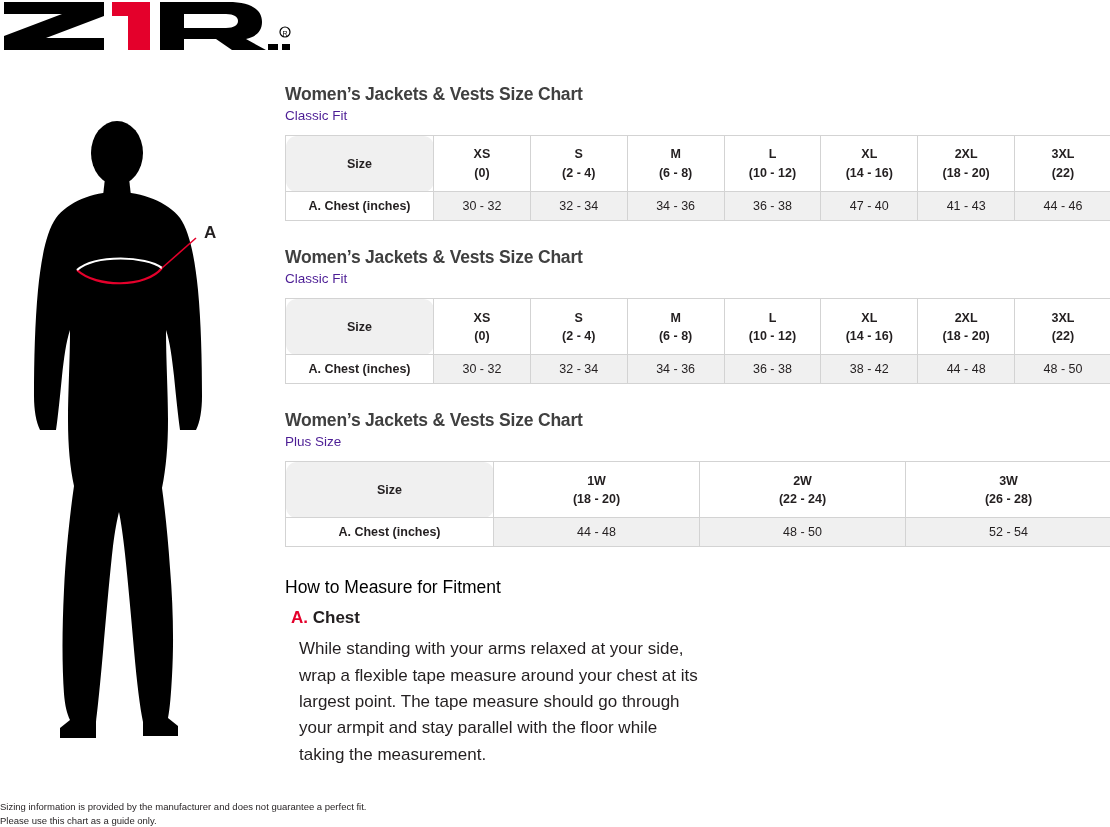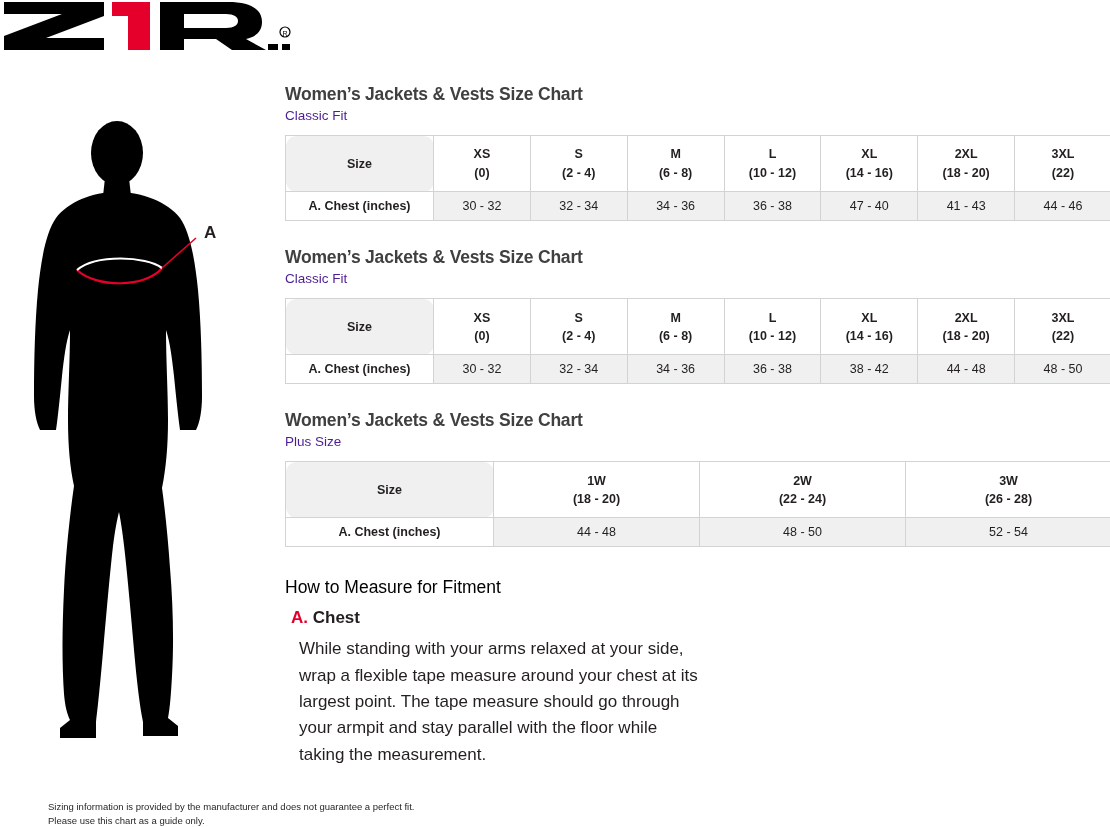--- a/index.html
+++ b/index.html
@@ -132,21 +132,20 @@
   }
 
   
   .footer {
     position: absolute;
     left: 0px;
     top: 800px;
     font-size: 9.5px;
     line-height: 1.5;
     color: #231f20;
-    padding-left: 48px;
   }
   .footer p { margin: 0; }
 </style>
 </head>
 <body>
 
 <div class="page">
 
   <div class="logo">
     <svg width="300" height="52" viewBox="0 0 300 52" xmlns="http://www.w3.org/2000/svg">

